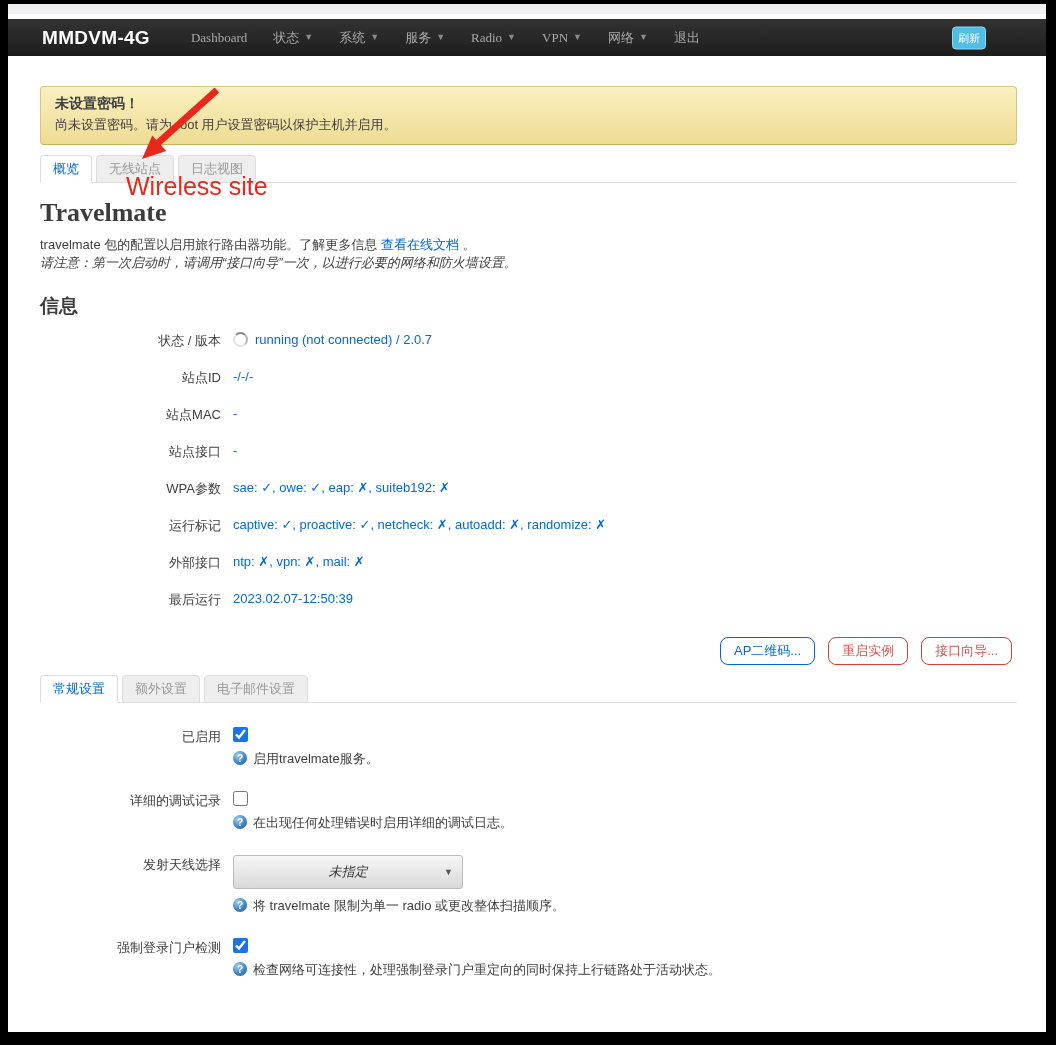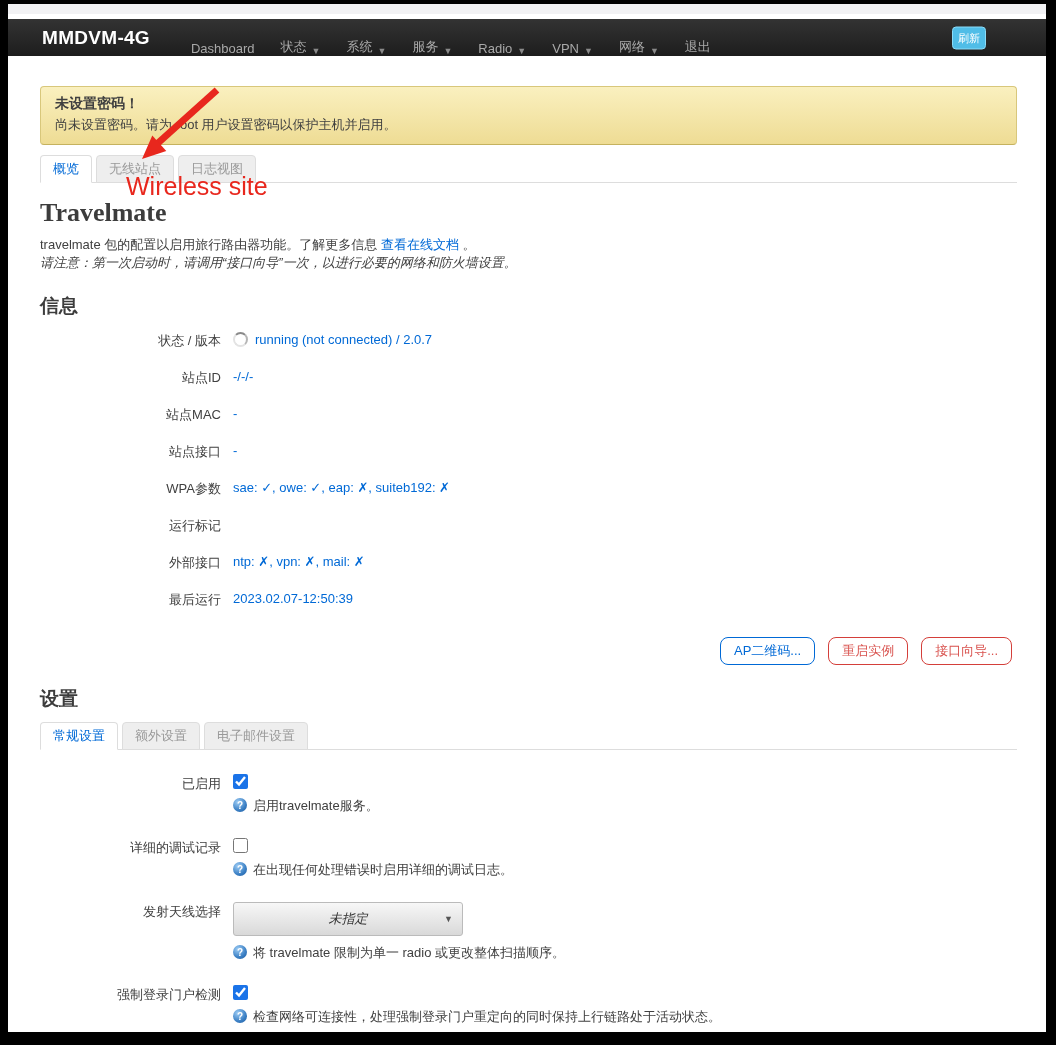--- a/index.html
+++ b/index.html
@@ -27,22 +27,22 @@
     background: linear-gradient(#333333, #1d1d1d);
     display: flex;
     align-items: center;
     padding: 0 16px 0 34px;
     position: relative;
   }
   .brand { color: #fff; font-size: 19px; font-weight: bold; margin-right: 28px; letter-spacing: .3px; }
   .nav-items { display: flex; align-items: center; height: 100%; }
   .nav-item {
     color: #a9a9a9; font-size: 13px; padding: 0 13px;
-    display: flex; align-items: flex-end; gap: 5px;
-    height: 100%; cursor: pointer;
+    display: flex; align-items: center; gap: 5px;
+    height: 100%; cursor: pointer; font-family: Liberation Serif, serif;
   }
   .caret { font-size: 9px; color: #8a8a8a; line-height: 1; }
   .refresh-btn {
     position: absolute; right: 60px; top: 50%; transform: translateY(-50%);
     background: #50bde7; color: #fff; border: 1px solid #8adcf9;
     border-radius: 4px; font-size: 11px; padding: 3px 5px; cursor: pointer;
     font-family: inherit;
   }
 
   
@@ -211,38 +211,38 @@
       <div class="info-row">
         <div class="info-label">站点接口</div>
         <div class="info-value">-</div>
       </div>
       <div class="info-row">
         <div class="info-label">WPA参数</div>
         <div class="info-value">sae: ✓, owe: ✓, eap: ✗, suiteb192: ✗</div>
       </div>
       <div class="info-row">
         <div class="info-label">运行标记</div>
+        <div class="info-value">captive: ✓, proactive: ✓, netcheck: ✗, autoadd: ✗, randomize: ✗</div>
       </div>
       <div class="info-row">
         <div class="info-label">外部接口</div>
         <div class="info-value">ntp: ✗, vpn: ✗, mail: ✗</div>
       </div>
       <div class="info-row">
         <div class="info-label">最后运行</div>
         <div class="info-value">2023.02.07-12:50:39</div>
       </div>
     </div>
 
     <div class="btn-row">
       <button class="btn blue">AP二维码...</button>
       <button class="btn red">重启实例</button>
       <button class="btn red">接口向导...</button>
     </div>
 
-    <h2 class="section-title">设置</h2>
     <div class="tabs">
       <span class="tab active">常规设置</span>
       <span class="tab">额外设置</span>
       <span class="tab">电子邮件设置</span>
     </div>
 
     <div class="fields">
 
       <div class="field">
         <div class="field-label">已启用</div>

